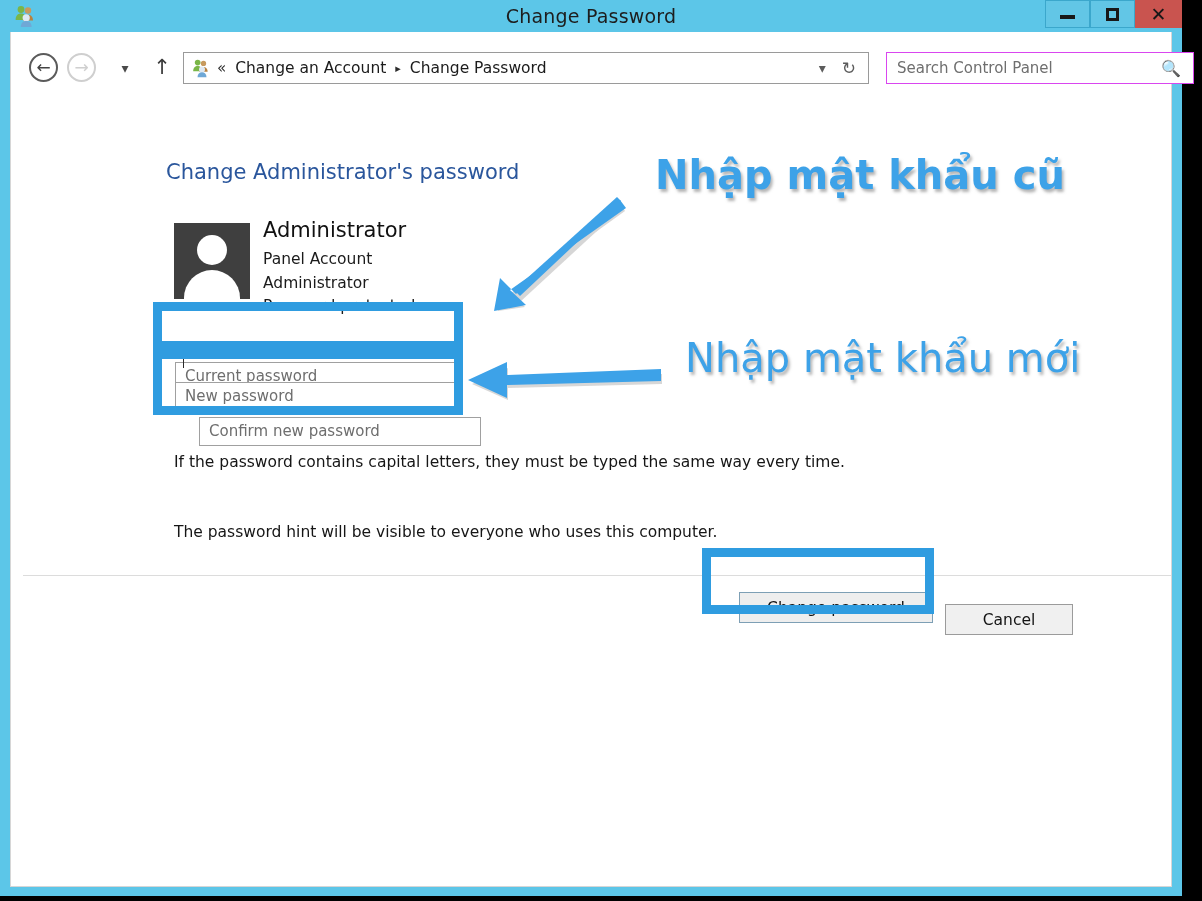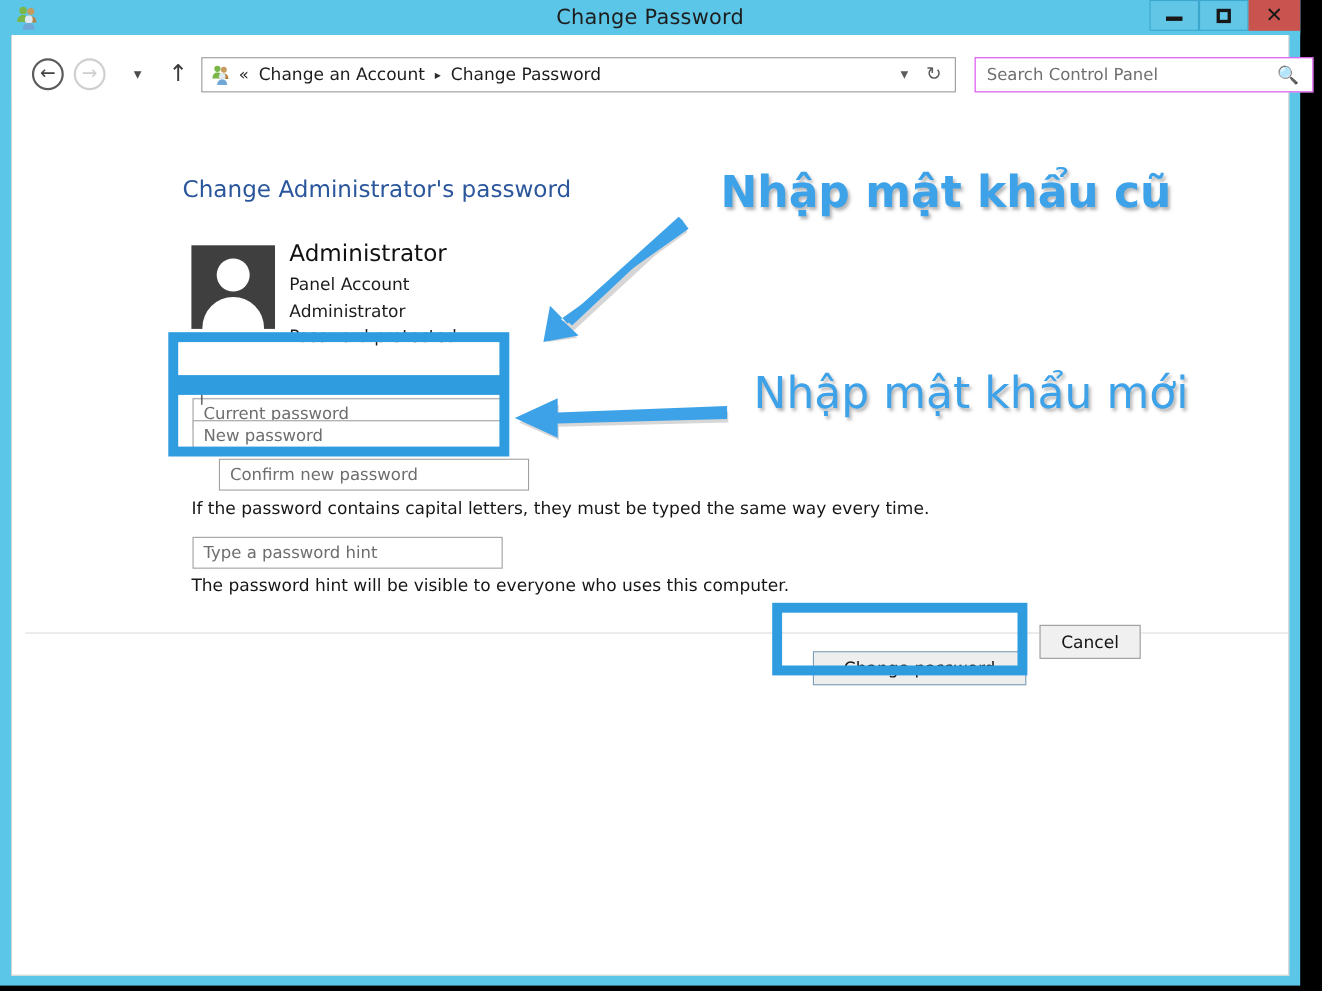--- a/index.html
+++ b/index.html
@@ -349,22 +349,22 @@
     align-items: center;
     justify-content: center;
   }
   #btn-change {
     left: 728px; top: 560px;
     width: 194px;
     border: 1px solid #7d9fb5;
     background: #eeeeee;
   }
   #btn-cancel {
-    left: 934px; top: 536px;
-    width: 92px;
+    left: 934px; top: 572px;
+    width: 128px;
   }
 
   
   .anno-box {
     position: absolute;
     border: 9px solid #2f9ce0;
     box-sizing: border-box;
     background: transparent;
   }
   #anno-box-current { left: 153px; top: 302px;  width: 310px; height: 48px; }
@@ -465,21 +465,20 @@
     <div class="user-line" id="user-line-1">Administrator</div>
     <div class="user-line" id="user-line-2">Password protected</div>
 
     <div class="pwfield" id="field-current">Current password</div>
     <div id="caret"></div>
     <div class="pwfield" id="field-new">New password</div>
     <div class="pwfield" id="field-confirm">Confirm new password</div>
 
     <div class="helper-text" id="helper-caps">If the password contains capital letters, they must be typed the same way every time.</div>
 
-    <div id="field-hint">Type a password hint</div>
 
     <div class="helper-text" id="helper-hint-note">The password hint will be visible to everyone who uses this computer.</div>
 
     <div id="separator"></div>
 
     <div class="dlgbutton" id="btn-change">Change password</div>
     <div class="dlgbutton" id="btn-cancel">Cancel</div>
 
   </div>
 

